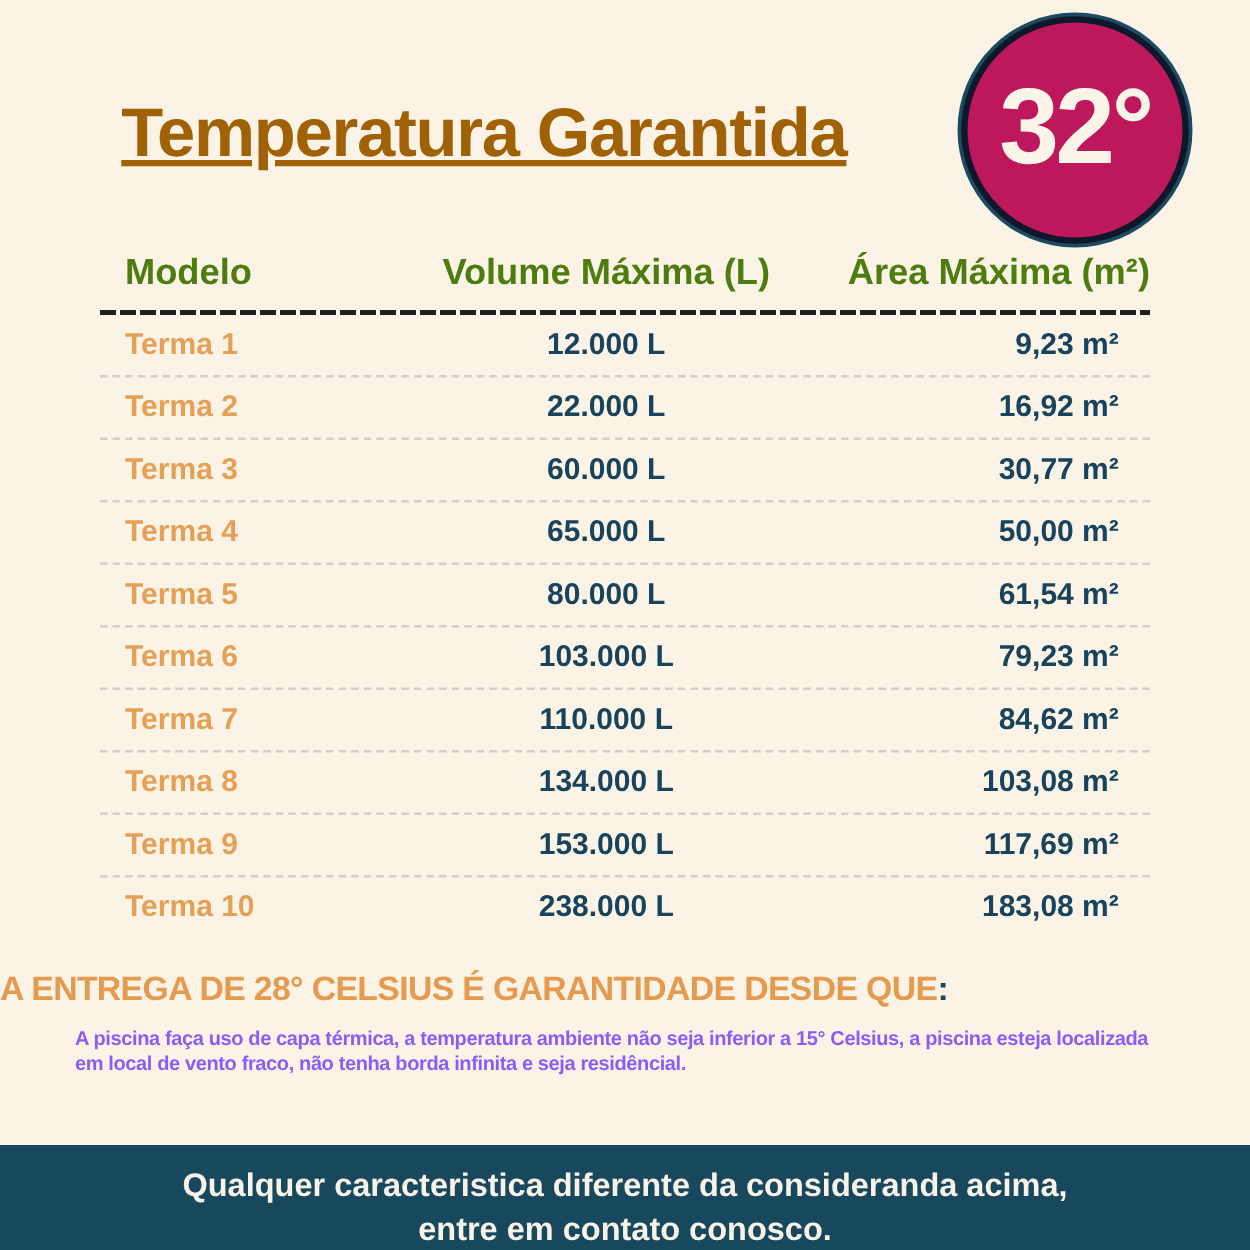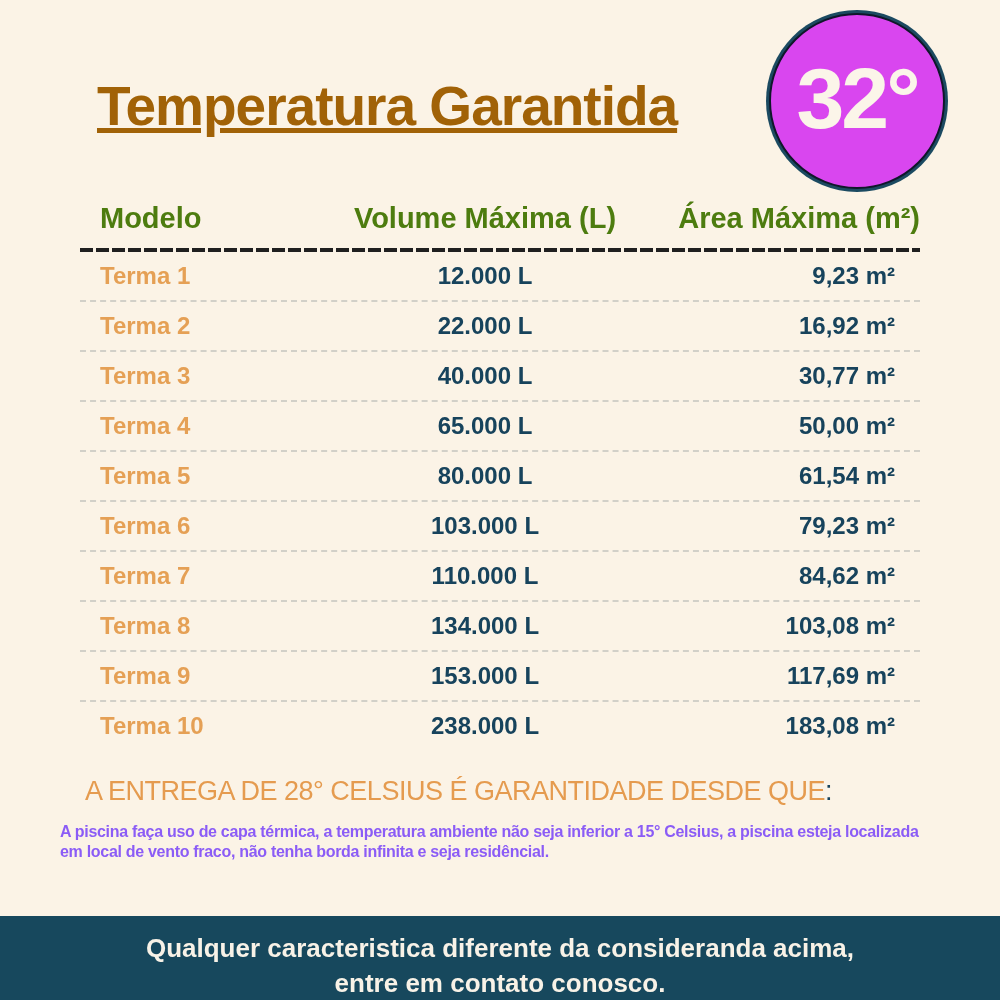--- a/index.html
+++ b/index.html
@@ -22,22 +22,22 @@
     white-space: nowrap;
     text-decoration: underline;
   }
 
   
   .badge {
     position: absolute;
     left: 769px; top: 13px;
     width: 172px; height: 172px;
     border-radius: 50%;
-    background: #d946ef;
-    border: 2px solid #0f172a;
+    background: #be185d;
+    border: 5px solid #0f172a;
     box-shadow: 0 0 0 3px #1B4A61;
     display: flex; align-items: center; justify-content: center;
   }
   .badge-text {
     color: #FBF5E9;
     font-size: 86px;
     font-weight: bold;
     letter-spacing: -3px;
     margin-top: -6px;
   }
@@ -75,23 +75,23 @@
   .trow:last-child { border-bottom: none; }
   .trow .c1 { padding-left: 20px; color: #E5A055; text-align: left; }
   .trow .c2 { text-align: center; color: #17435C; }
   .trow .c3 { text-align: right; color: #17435C; padding-right: 25px; }
 
   
   .note {
     position: absolute;
     top: 776px; left: 0;
     width: 832px;
-    text-align: right;
+    text-align: left;
     font-size: 27px;
-    font-weight: normal;
+    font-weight: bold;
     color: #E59B4F;
     letter-spacing: -0.5px;
   }
   .note .colon { color: #17435C; }
 
   
   .conditions {
     position: absolute;
     top: 822px; left: 60px;
     width: 880px;
@@ -144,21 +144,21 @@
     <div class="c2">12.000 L</div>
     <div class="c3">9,23 m²</div>
   </div>
   <div class="trow">
     <div class="c1">Terma 2</div>
     <div class="c2">22.000 L</div>
     <div class="c3">16,92 m²</div>
   </div>
   <div class="trow">
     <div class="c1">Terma 3</div>
-    <div class="c2">40.000 L</div>
+    <div class="c2">60.000 L</div>
     <div class="c3">30,77 m²</div>
   </div>
   <div class="trow">
     <div class="c1">Terma 4</div>
     <div class="c2">65.000 L</div>
     <div class="c3">50,00 m²</div>
   </div>
   <div class="trow">
     <div class="c1">Terma 5</div>
     <div class="c2">80.000 L</div>

